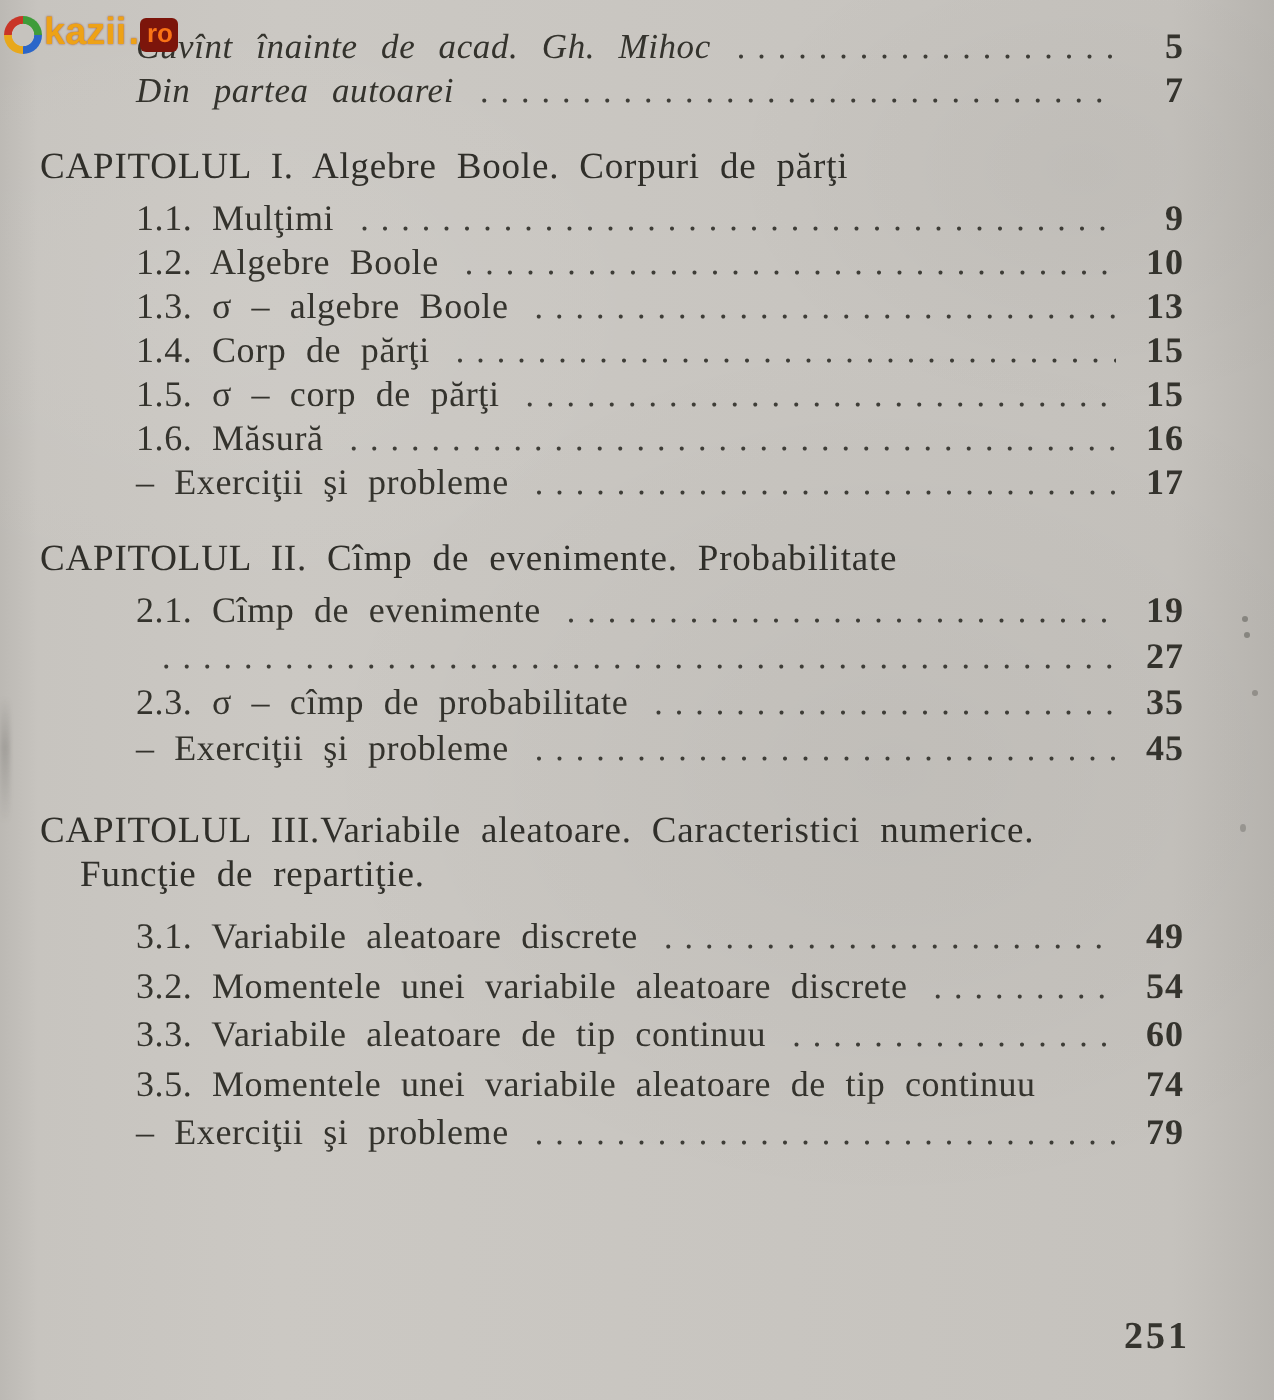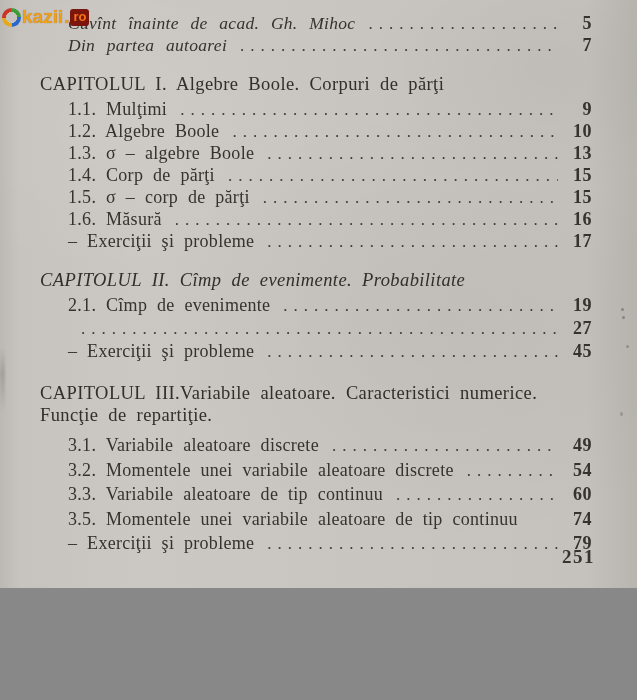--- a/index.html
+++ b/index.html
@@ -1,17 +1,17 @@
 <!DOCTYPE html>
 <html><head>
 <meta charset="utf-8">
 <style>
   html,body{margin:0;padding:0;background:#888;}
   .page{
-    position:relative;width:637px;height:588px;overflow:hidden;
+    position:relative;width:637px;height:700px;overflow:hidden;
     background:
       radial-gradient(ellipse 320px 220px at 18% 22%, rgba(255,255,255,.06), rgba(255,255,255,0) 70%),
       radial-gradient(ellipse 420px 320px at 70% 55%, rgba(0,0,0,.035), rgba(0,0,0,0) 70%),
       radial-gradient(ellipse 260px 180px at 85% 12%, rgba(0,0,0,.03), rgba(0,0,0,0) 70%),
       linear-gradient(90deg,#bcb9b4 0,#c7c4bf 3%,#cbc8c3 22%,#c8c5c0 62%,#c5c2bd 92%,#b8b5b0 100%);
     font-family:"Liberation Serif","DejaVu Serif",serif;
     color:#34332d;
   }
   
   .front{margin:12px 45px 0 68px;}
@@ -23,23 +23,23 @@
   .dots{flex:1;overflow:hidden;white-space:nowrap;margin:0 6px 0 13px;color:#3e3d37;font-size:17px;}
   .dots::after{content:"..............................................................................";letter-spacing:6px;}
   .no-dots .dots::after{content:"";}
   .pg{width:28px;text-align:right;font-weight:bold;font-size:18px;letter-spacing:.5px;flex:none;}
   .cont{margin-left:40px;}
   .entry-line1{height:var(--rh,22px);line-height:var(--rh,22px);white-space:nowrap;word-spacing:5px;letter-spacing:.3px;font-size:18px;}
   
   .chapter1{margin-top:16px;}
   .chapter2{margin-top:16px;}
   .chapter3{margin-top:18px;}
-  .heading{padding-left:40px;height:24px;line-height:24px;font-size:18.5px;word-spacing:5px;letter-spacing:.4px;color:#302f2a;white-space:nowrap;}
+  .heading{padding-left:20px;height:24px;line-height:24px;font-size:18.5px;word-spacing:5px;letter-spacing:.4px;color:#302f2a;white-space:nowrap;}
   .heading2{padding-left:40px;height:23px;line-height:23px;font-size:18.5px;word-spacing:5px;letter-spacing:.4px;color:#302f2a;}
-  .chapter2 .heading{height:24px;font-style:italic;}
+  .chapter2 .heading{height:24px;}
   .chapter2 .entries .row{--rh:23px;}
   .chapter3 .heading{height:23px;}
   .chapter3 .entries{margin-top:6px;}
   .chapter3 .entries .row{--rh:24.5px;}
   
   .folio{position:absolute;right:42px;bottom:20px;font-size:19px;font-weight:bold;letter-spacing:1.5px;color:#35342e;}
   
   .watermark{position:absolute;top:6px;left:2px;display:flex;align-items:center;font-family:"Liberation Sans","DejaVu Sans",sans-serif;font-weight:bold;z-index:3;}
   .wm-o{width:19px;height:19px;border-radius:50%;flex:none;
     background:
@@ -128,20 +128,25 @@
       <div class="row">
         <span class="lbl">2.1. Cîmp de evenimente</span>
         <span class="dots"></span>
         <span class="pg">19</span>
       </div>
       <div class="row">
         <span class="dots"></span>
         <span class="pg">27</span>
       </div>
       <div class="row">
+        <span class="lbl">2.3. σ – cîmp de probabilitate</span>
+        <span class="dots"></span>
+        <span class="pg">35</span>
+      </div>
+      <div class="row">
         <span class="lbl">– Exerciţii şi probleme</span>
         <span class="dots"></span>
         <span class="pg">45</span>
       </div>
     </div>
   </div>
 
   <div class="chapter3">
     <div class="heading">CAPITOLUL III.Variabile aleatoare. Caracteristici numerice.</div>
     <div class="heading2">Funcţie de repartiţie.</div>

